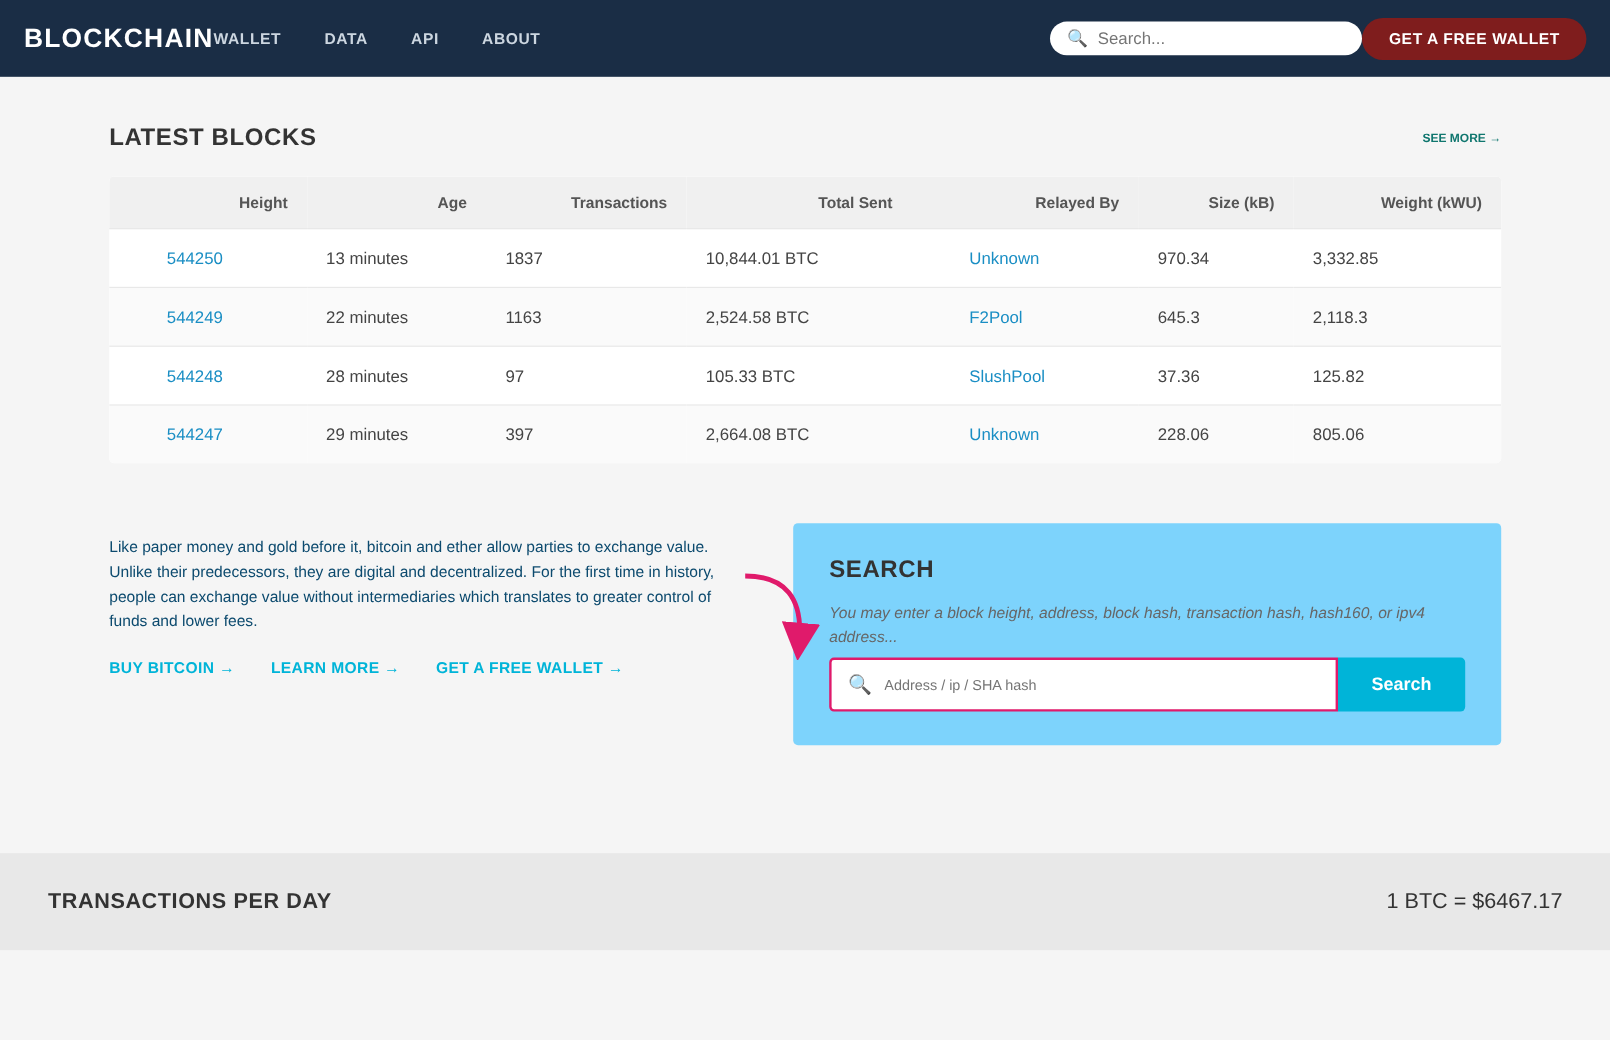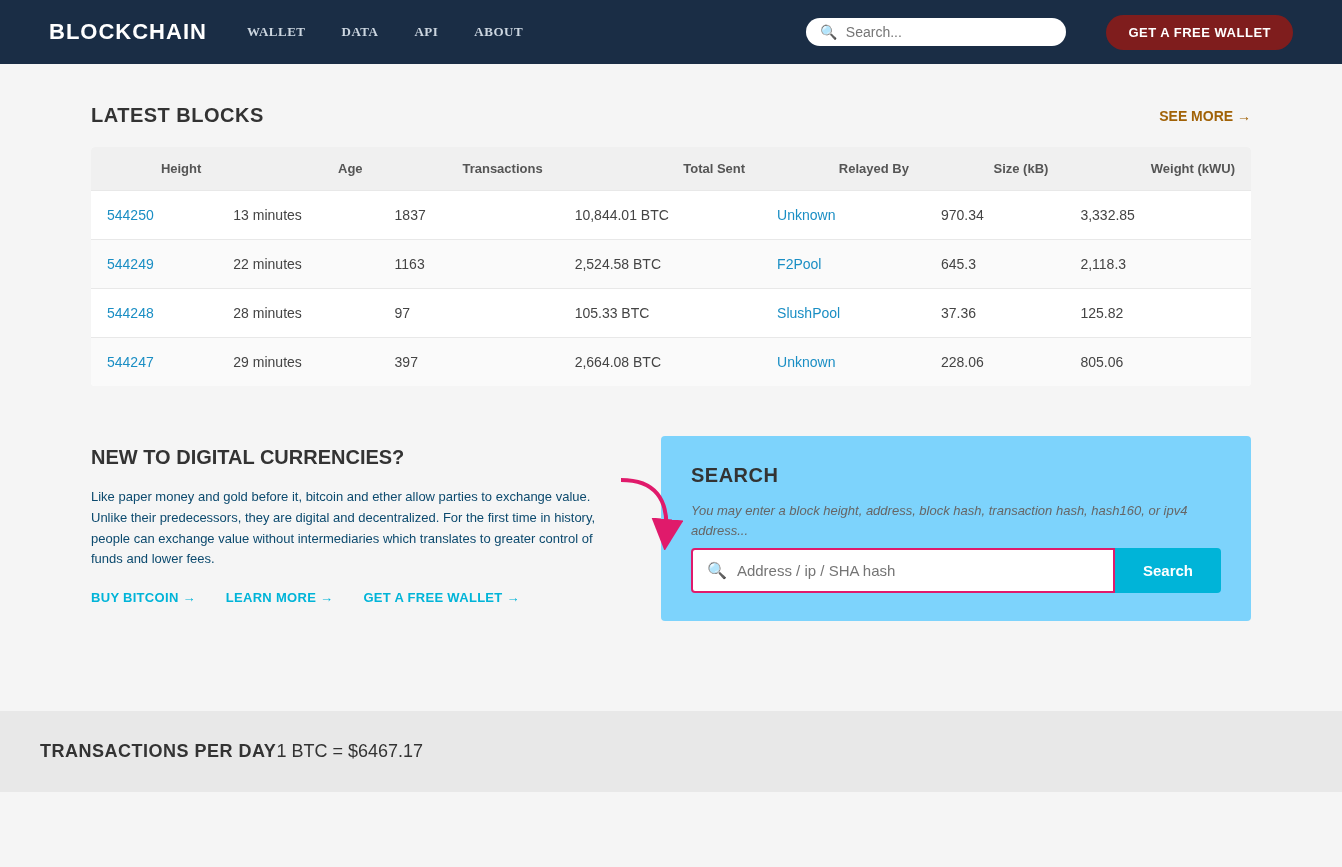--- a/index.html
+++ b/index.html
@@ -3,36 +3,34 @@
   <meta charset="utf-8">
   <style>
     * { margin: 0; padding: 0; box-sizing: border-box; }
     body { font-family: Arial, sans-serif; background: #f5f5f5; color: #333; }
 
     
     nav {
       background: #1a2d45;
       display: flex;
       align-items: center;
-      padding: 0 49px;
+      padding: 0 20px;
       height: 64px;
-      gap: 40px;
     }
     .nav-brand {
       color: #fff;
       font-size: 22px;
       font-weight: 900;
       letter-spacing: 1px;
       white-space: nowrap;
     }
     .nav-links {
       display: flex;
       gap: 36px;
       flex: 1;
-      font-family: Liberation Serif, serif;
     }
     .nav-links a {
       color: #ccd6e0;
       text-decoration: none;
       font-size: 13px;
       font-weight: 600;
       letter-spacing: 0.5px;
       cursor: pointer;
     }
     .nav-search {
@@ -79,22 +77,22 @@
       align-items: center;
       margin-bottom: 20px;
     }
     .section-title {
       font-size: 20px;
       font-weight: 700;
       color: #333;
       letter-spacing: 0.5px;
     }
     .see-more {
-      color: #a16207;
-      font-size: 14px;
+      color: #0f766e;
+      font-size: 10px;
       font-weight: 600;
       text-decoration: none;
       cursor: pointer;
       display: flex;
       align-items: center;
       gap: 6px;
     }
 
     table {
       width: 100%;
@@ -117,21 +115,21 @@
       border-top: 1px solid #e8e8e8;
     }
     tbody tr:nth-child(even) {
       background: #fafafa;
     }
     tbody td {
       padding: 16px 16px;
       font-size: 14px;
       color: #444;
     }
-    .link-blue { color: #1a8ec4; cursor: pointer; text-decoration: none; }
+    .link-blue { color: #1a8ec4; cursor: pointer; text-decoration: none; margin-left: 32px; }
 
     
     .lower-section {
       display: flex;
       gap: 40px;
       margin-top: 50px;
     }
     .left-panel {
       flex: 1;
       padding: 10px 0;
@@ -196,21 +194,21 @@
       border-radius: 4px 0 0 4px;
       background: #fff;
       display: flex;
       align-items: center;
       padding: 0 14px;
       gap: 10px;
     }
     .search-input-wrapper input {
       border: none;
       outline: none;
-      font-size: 15px;
+      font-size: 12px;
       width: 100%;
       padding: 12px 0;
       color: #aaa;
     }
     .search-icon-inner { color: #aaa; font-size: 16px; }
     .search-btn {
       background: #00b4d8;
       color: #fff;
       border: none;
       padding: 14px 28px;
@@ -219,21 +217,21 @@
       cursor: pointer;
       border-radius: 0 4px 4px 0;
     }
 
     
     .footer-bar {
       background: #e8e8e8;
       margin-top: 50px;
       padding: 30px 40px;
       display: flex;
-      justify-content: flex-start;
+      justify-content: space-between;
       align-items: center;
     }
     .footer-bar .footer-left {
       font-size: 18px;
       font-weight: 700;
       color: #333;
       letter-spacing: 0.5px;
     }
     .footer-bar .footer-right {
       font-size: 18px;
@@ -313,21 +311,20 @@
       <td><a class="link-blue">Unknown</a></td>
       <td>228.06</td>
       <td>805.06</td>
     </tr>
       </tbody>
   </table>
 
   <div class="lower-section">
 
     <div class="left-panel">
-      <h2>NEW TO DIGITAL CURRENCIES?</h2>
       <p>Like paper money and gold before it, bitcoin and ether allow parties to exchange value. Unlike their predecessors, they are digital and decentralized. For the first time in history, people can exchange value without intermediaries which translates to greater control of funds and lower fees.</p>
       <div class="action-links">
         <a>BUY BITCOIN →</a>
         <a>LEARN MORE →</a>
         <a>GET A FREE WALLET →</a>
       </div>
     </div>
 
     <div class="right-panel">
       <h2>SEARCH</h2>

